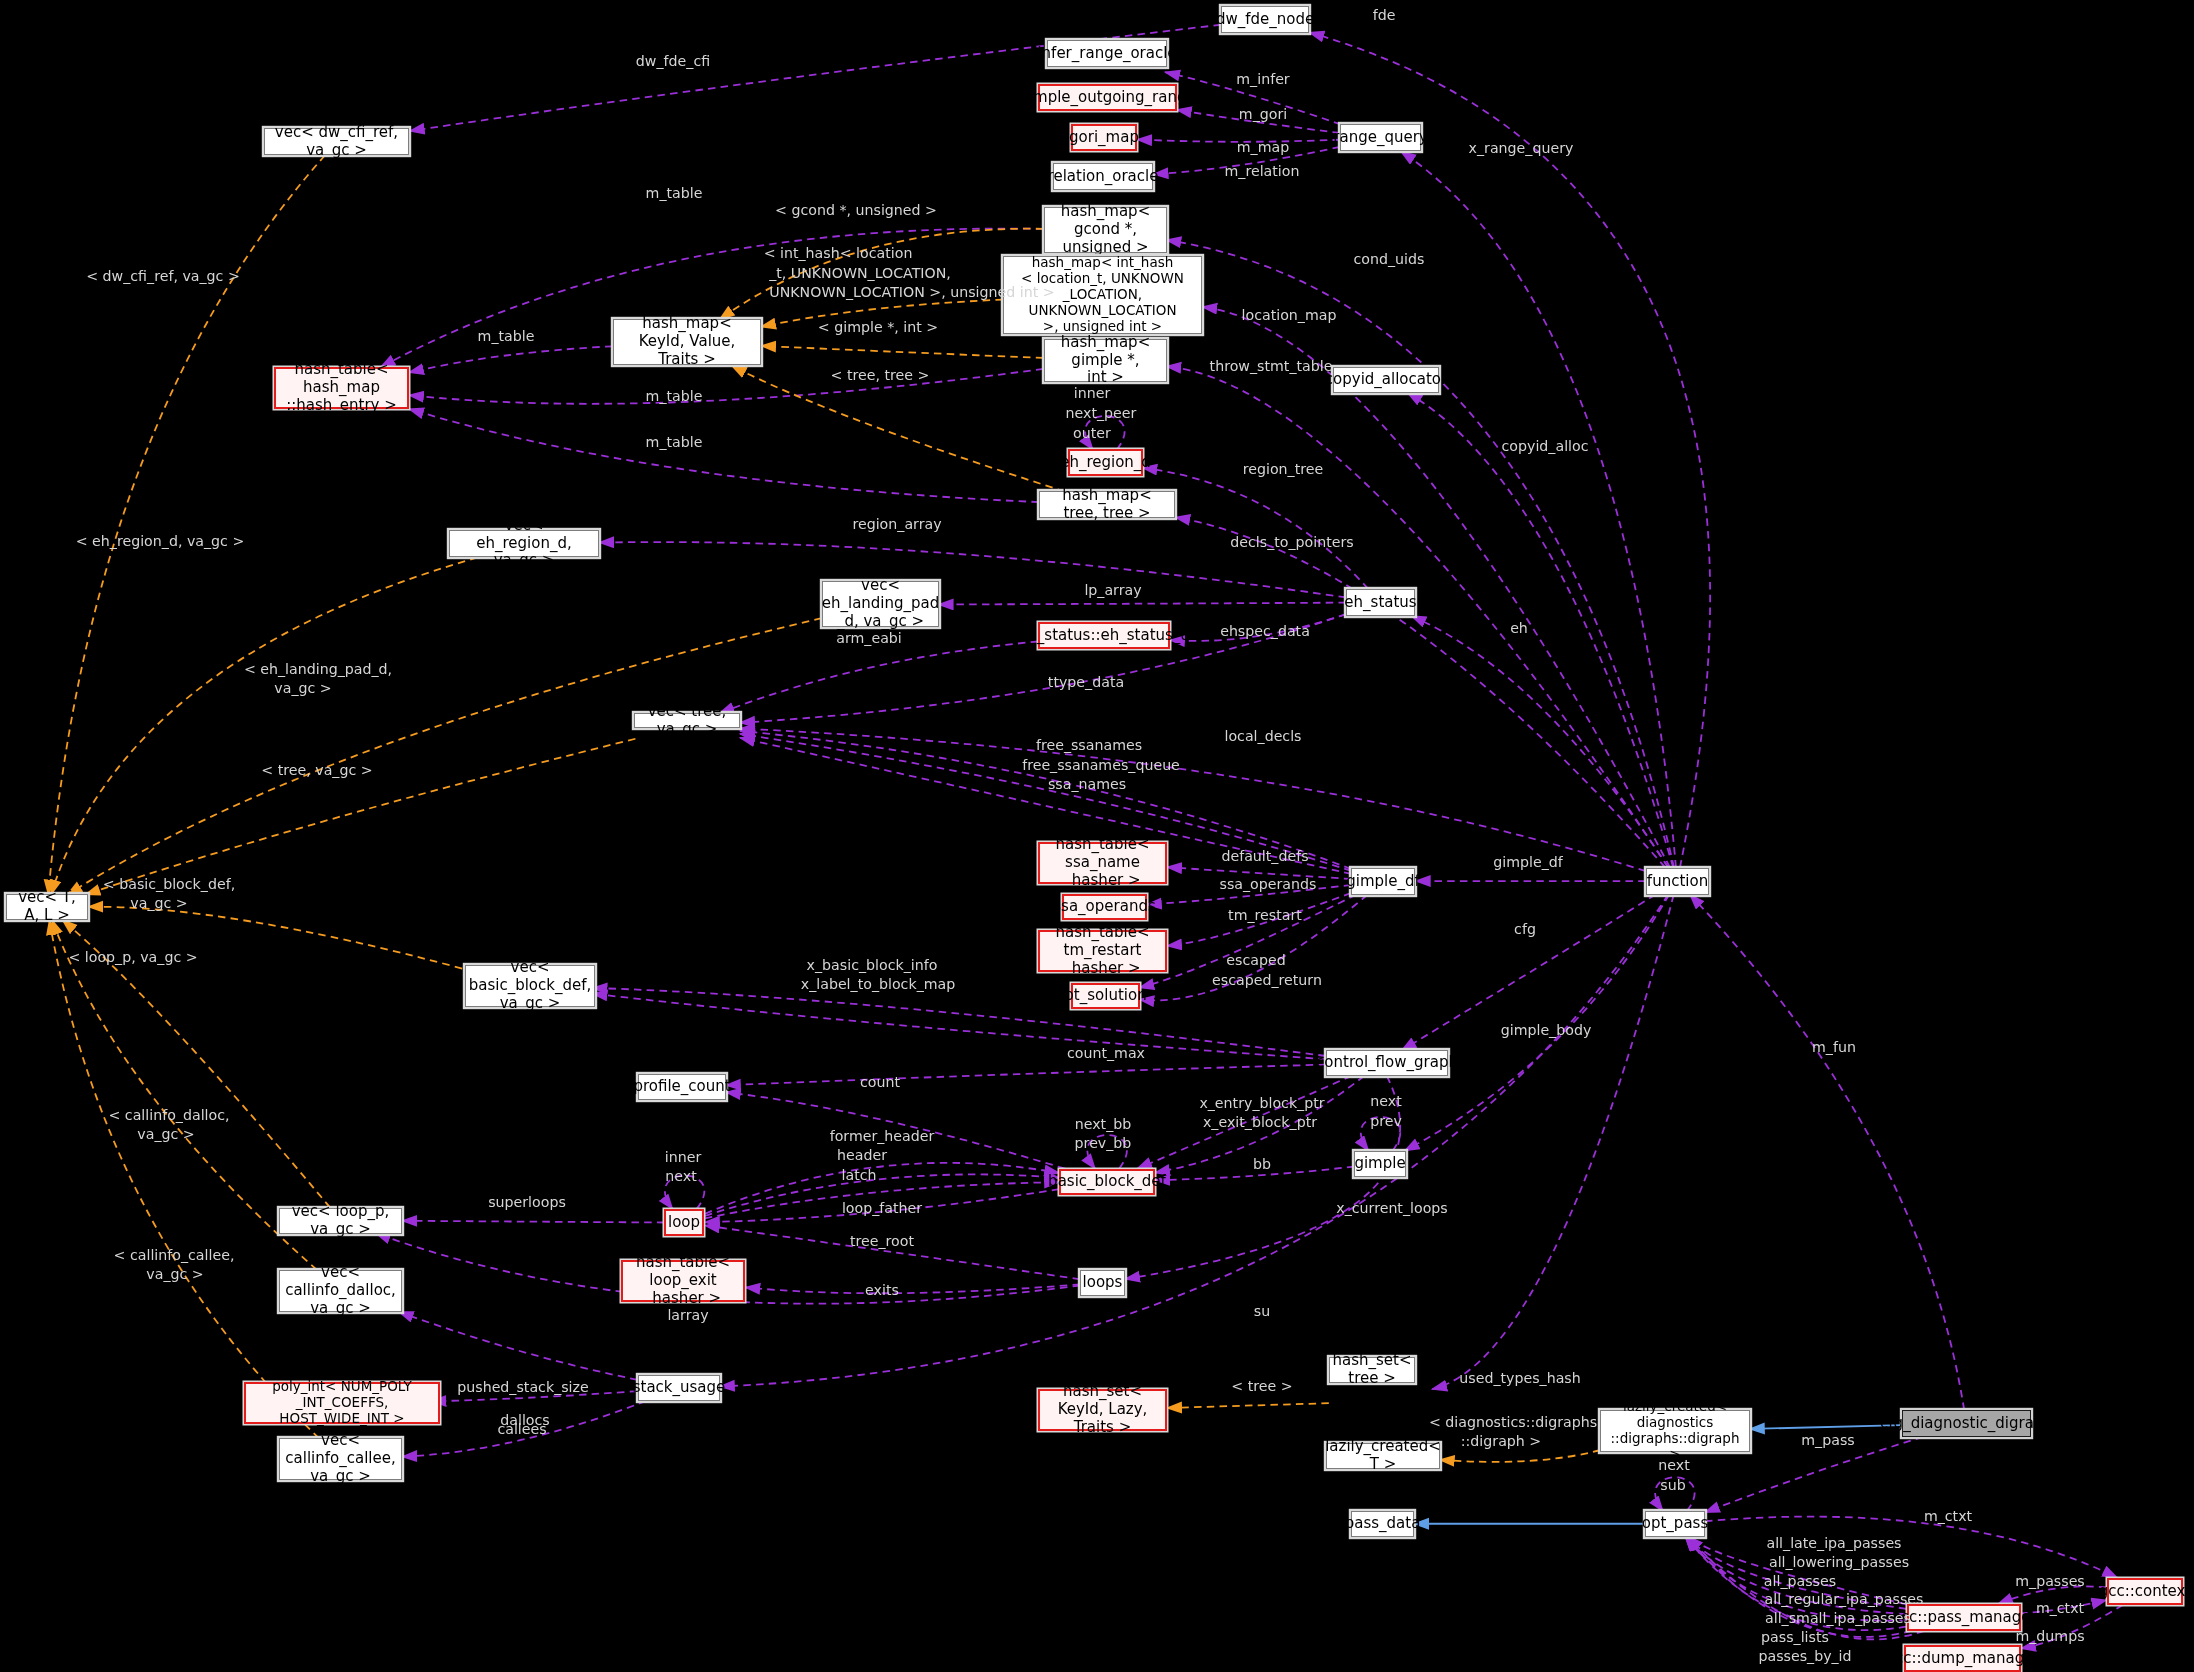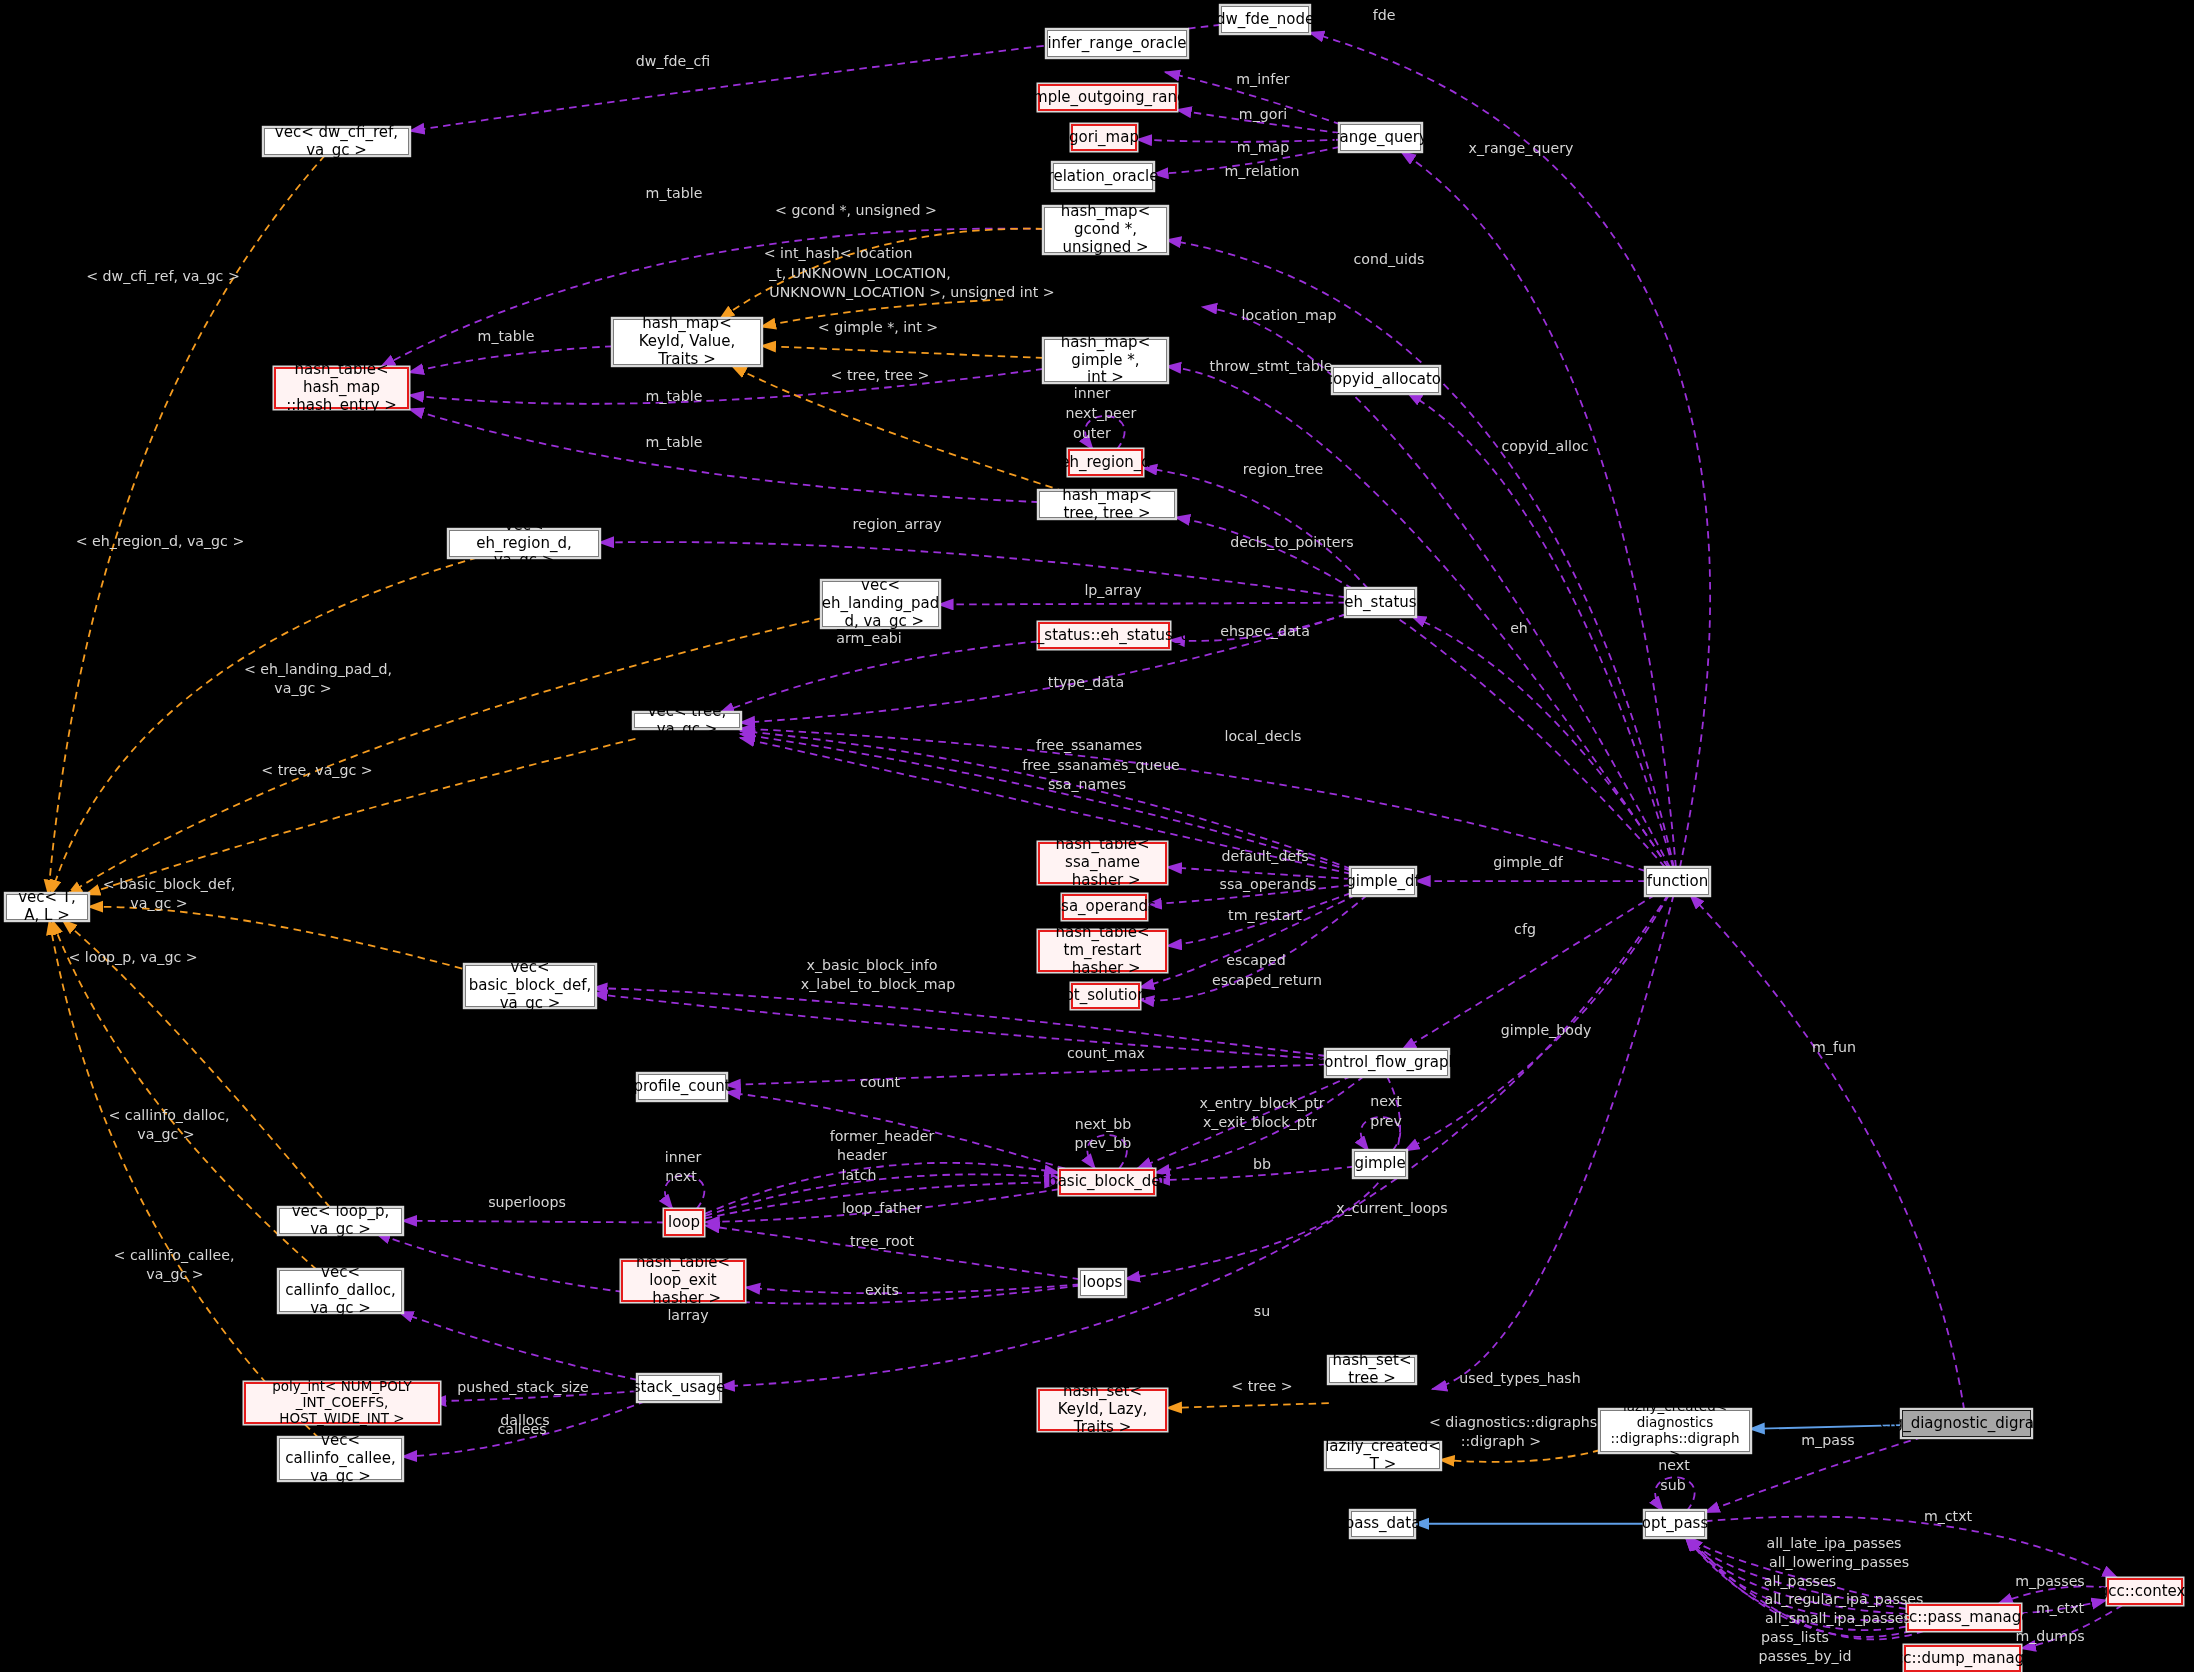--- a/index.html
+++ b/index.html
@@ -114,28 +114,32 @@
       <path d="M 617 1292.7425742574258 Q 300 1208 118 1210.3037974683543" fill="none" stroke="#f59c20" stroke-width="2.4" marker-end="url(#arr-template)" stroke-dasharray="10 7"></path>
       <path d="M 440.7859531772575 1612 Q 205 1330 83.28571428571428 1228" fill="none" stroke="#f59c20" stroke-width="2.4" marker-end="url(#arr-template)" stroke-dasharray="10 7"></path>
       <path d="M 423.13793103448273 1695 Q 158 1462 69.43426294820718 1228" fill="none" stroke="#f59c20" stroke-width="2.4" marker-end="url(#arr-template)" stroke-dasharray="10 7"></path>
       <path d="M 425.9934640522876 1920 Q 138 1642 65.95823665893272 1228" fill="none" stroke="#f59c20" stroke-width="2.4" marker-end="url(#arr-template)" stroke-dasharray="10 7"></path>
       <path d="M 1393 305.2967359050445 Q 1138 300 960.6369426751593 426" fill="none" stroke="#f59c20" stroke-width="2.4" marker-end="url(#arr-template)" stroke-dasharray="10 7"></path>
       <path d="M 1339 399.74691358024694 Q 1148 408 1016 436" fill="none" stroke="#f59c20" stroke-width="2.4" marker-end="url(#arr-template)" stroke-dasharray="10 7"></path>
       <path d="M 1393 477.6372239747634 Q 1158 468 1016 461.5186721991701" fill="none" stroke="#f59c20" stroke-width="2.4" marker-end="url(#arr-template)" stroke-dasharray="10 7"></path>
       <path d="M 1421.5593220338983 656 Q 1108 556 976.8080808080808 488" fill="none" stroke="#f59c20" stroke-width="2.4" marker-end="url(#arr-template)" stroke-dasharray="10 7"></path>
     </svg>
 <div class="node" style="left: 1221px; top: 6px; width: 88px; height: 27px;">dw_fde_node</div>
-    <div class="node" style="left: 1047px; top: 30px; width: 140px; height: 27px;">infer_range_oracle</div>
+    <div class="node" style="left: 1047px; top: 40px; width: 120px; height: 27px;">infer_range_oracle</div>
     <div class="node hl" style="left: 1038px; top: 84px; width: 139px; height: 27px;">gimple_outgoing_range</div>
     <div class="node hl" style="left: 1071px; top: 124px; width: 66px; height: 27px;">gori_map</div>
     <div class="node" style="left: 1340px; top: 124px; width: 81px; height: 27px;">range_query</div>
     <div class="node" style="left: 1053px; top: 163px; width: 100px; height: 27px;">relation_oracle</div>
     <div class="node" style="left: 264px; top: 128px; width: 145px; height: 27px;">vec&lt; dw_cfi_ref, va_gc &gt;</div>
     <div class="node" style="left: 1044px; top: 207px; width: 123px; height: 46px;">hash_map&lt; gcond *,
 unsigned &gt;</div>
+    <div class="node" style="left: 1003px; top: 256px; width: 199px; height: 78px; font-size: 13.5px;">hash_map&lt; int_hash
+&lt; location_t, UNKNOWN
+_LOCATION, UNKNOWN_LOCATION
+ &gt;, unsigned int &gt;</div>
     <div class="node" style="left: 613px; top: 319px; width: 148px; height: 46px;">hash_map&lt; KeyId, Value,
 Traits &gt;</div>
     <div class="node" style="left: 1044px; top: 339px; width: 123px; height: 43px;">hash_map&lt; gimple *,
 int &gt;</div>
     <div class="node" style="left: 1333px; top: 367px; width: 106px; height: 25.5px;">copyid_allocator</div>
     <div class="node hl" style="left: 274px; top: 367px; width: 135px; height: 42px;">hash_table&lt; hash_map
 ::hash_entry &gt;</div>
     <div class="node hl" style="left: 1068px; top: 449px; width: 75px; height: 27px; text-align: center;">eh_region_d</div>
     <div class="node" style="left: 1039px; top: 491px; width: 136px; height: 27px;">hash_map&lt; tree, tree &gt;</div>
     <div class="node" style="left: 449px; top: 530px; width: 150px; height: 27px;">vec&lt; eh_region_d, va_gc &gt;</div>

